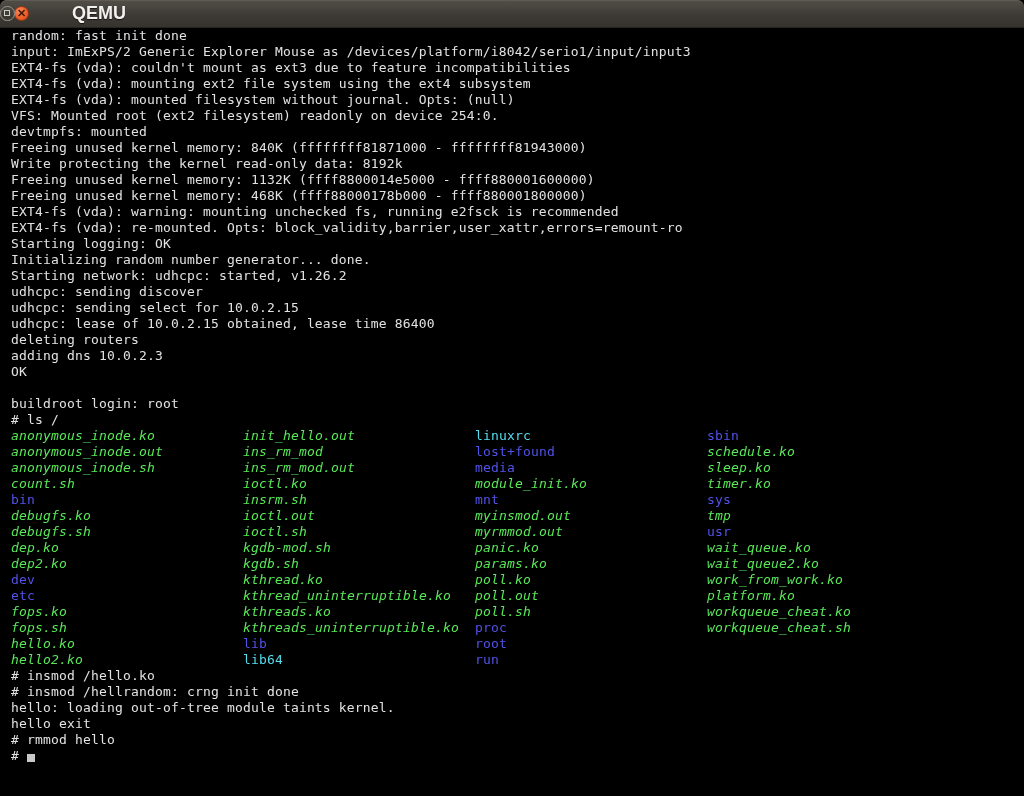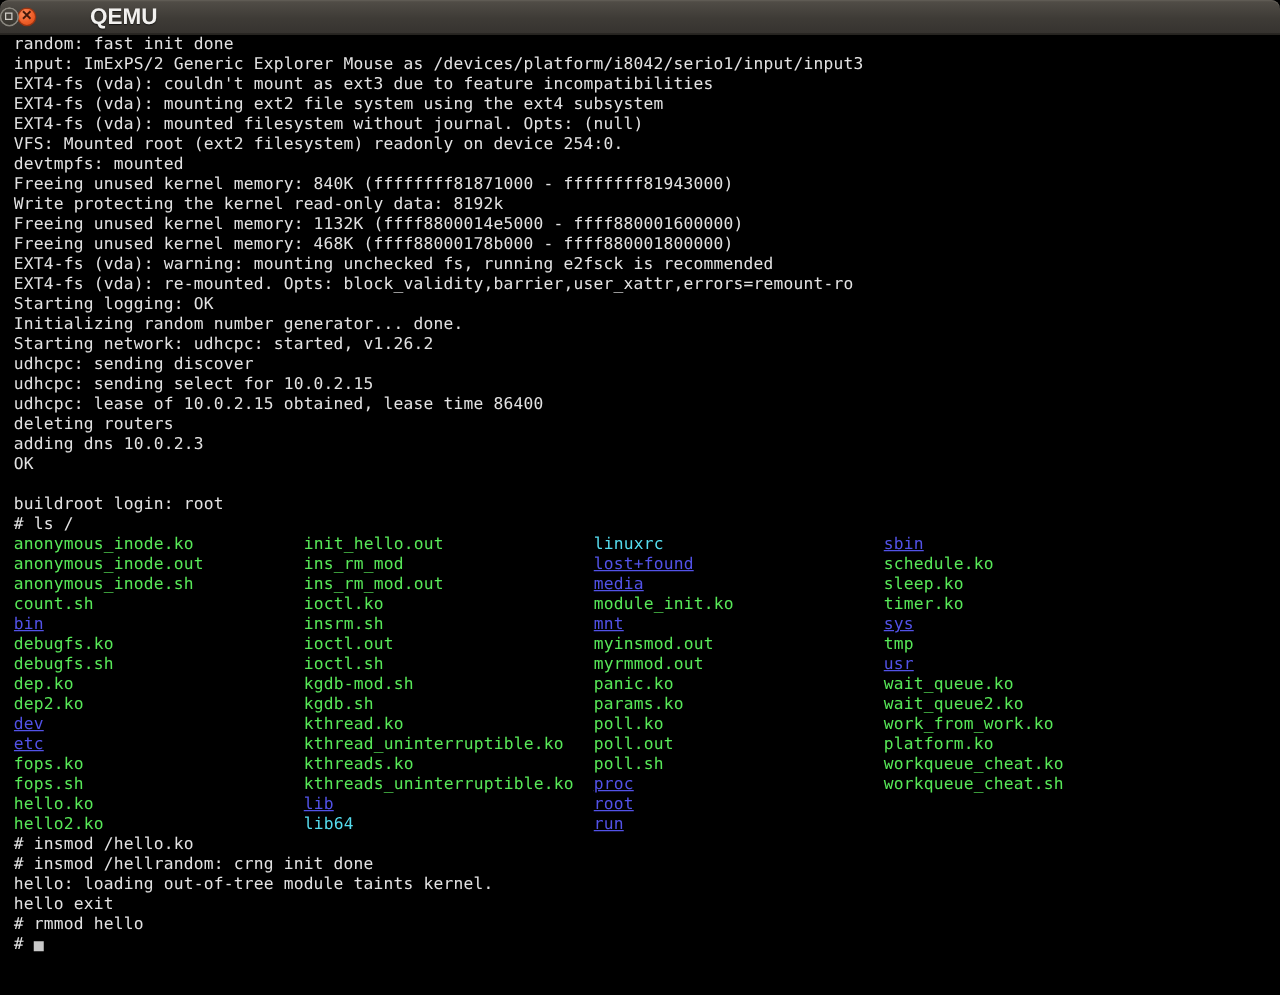--- a/index.html
+++ b/index.html
@@ -28,22 +28,22 @@
   
   .terminal{
     position:relative;width:1023px;height:768px;background:#000;
     padding-left:11px;
     font-size:13px;letter-spacing:.17px;color:var(--fg,#e2e2e2);
     cursor:text;
   }
   .tline{height:16px;line-height:16px;white-space:pre;overflow:hidden;}
   .cell{display:inline-block;width:232px;height:16px;vertical-align:top;white-space:pre;}
   .cell:last-child{width:auto;}
-  .c-green{color:var(--green,#58e858);}
-  .c-blue{color:var(--blue,#5252e8);text-decoration:underline;}
+  .c-green{color:var(--green,#58e858);font-style:italic;}
+  .c-blue{color:var(--blue,#5252e8);}
   .c-cyan{color:var(--cyan,#55dcee);}
   .cursor{display:inline-block;width:8px;height:8px;background:#c9c9c9;vertical-align:-2px;}
 </style>
 </head>
 <body>
 
 <div class="window">
 
   <div class="titlebar">
     <div class="tb-btn btn-close">

